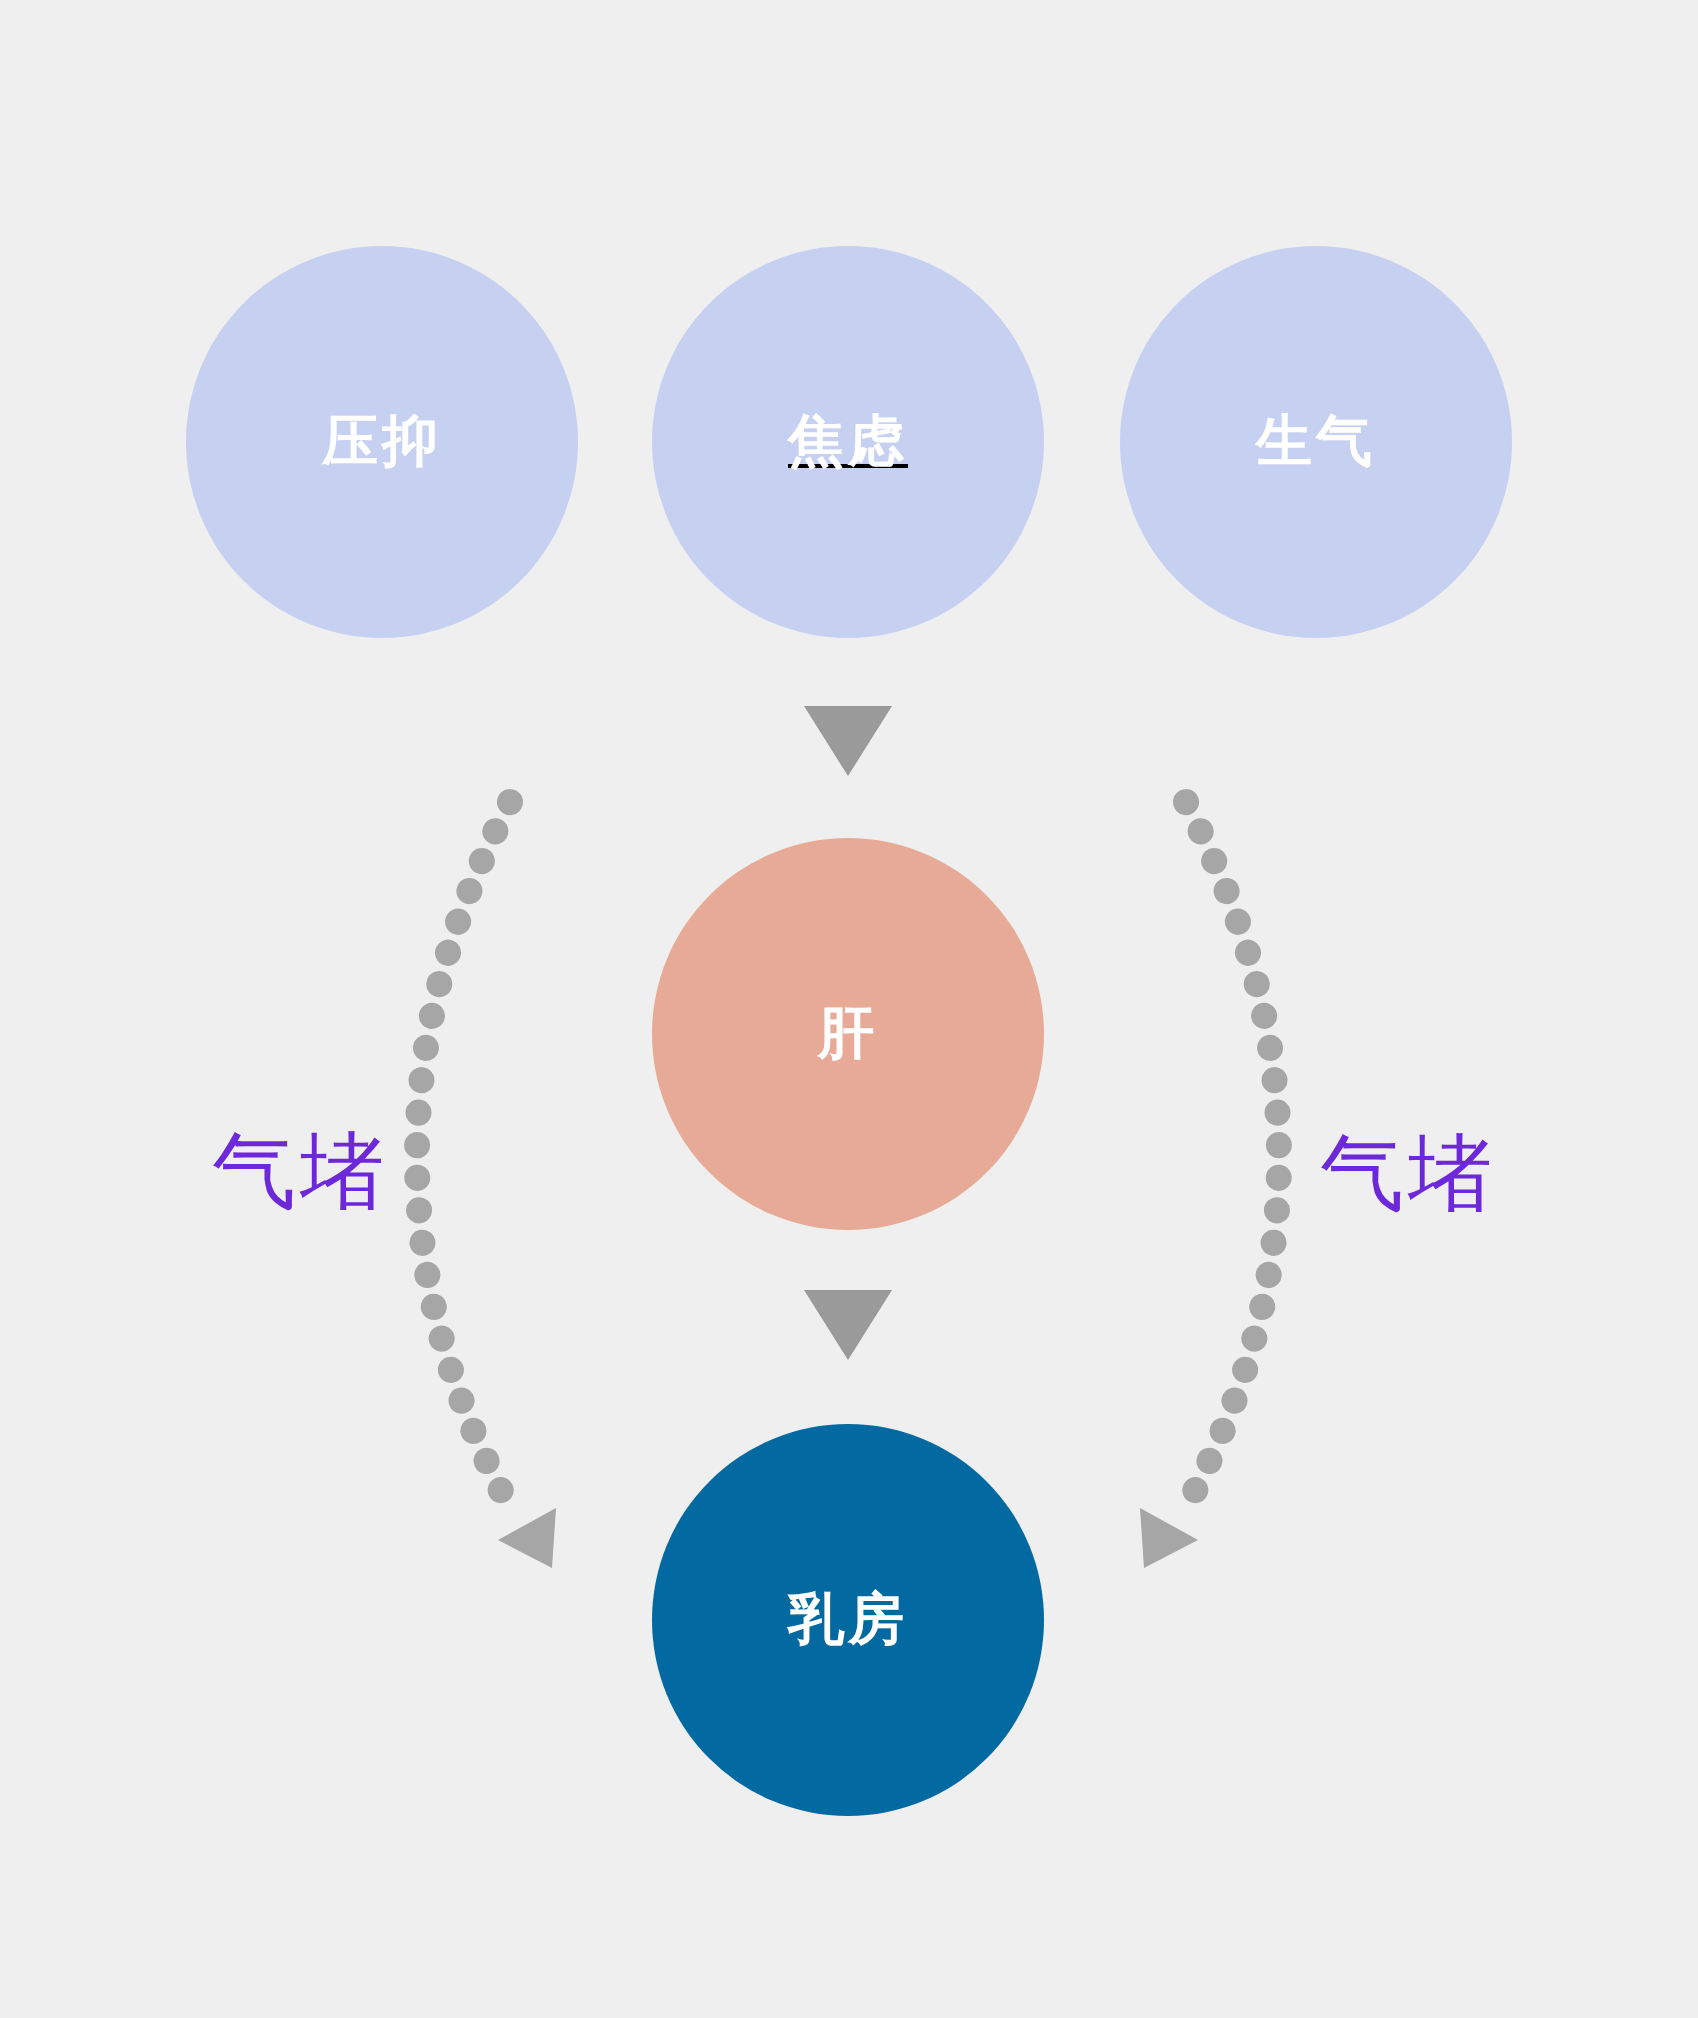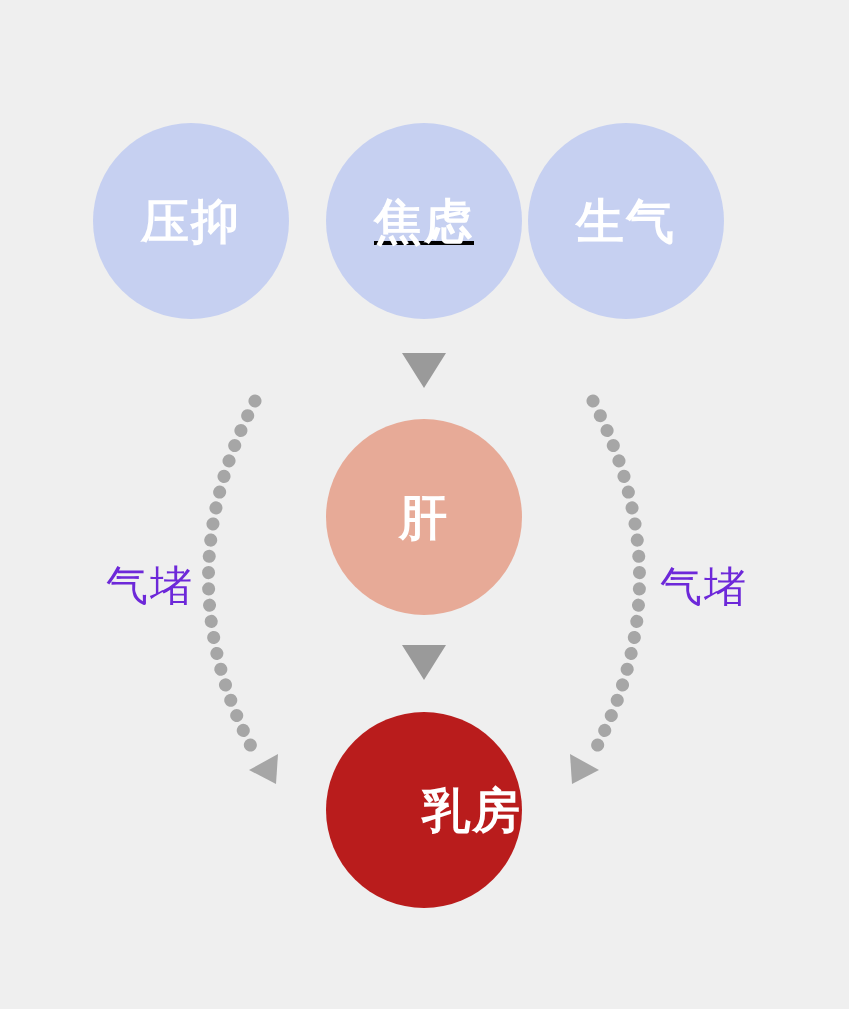--- a/index.html
+++ b/index.html
@@ -28,33 +28,33 @@
     position: absolute;
     width: 196px;
     height: 196px;
     border-radius: 50%;
     display: flex;
     align-items: center;
     justify-content: center;
   }
   .circle .node-label {
     color: #ffffff;
-    font-size: 48px;
+    font-size: 28px;
     font-weight: 700;
     letter-spacing: 2px;
     line-height: 1;
     white-space: nowrap;
   }
   .emotion-circle { background: #c6d0f1; }
   .organ-circle   { background: #e7aa97; }
-  .target-circle  { background: #b91c1c; justify-content: flex-end; }
+  .target-circle  { background: #0369a1; }
 
   #node-repression { left: 93px;  top: 123px; }
   #node-anxiety    { left: 326px; top: 123px; text-decoration: underline; }
-  #node-anger      { left: 528px; top: 123px; }
+  #node-anger      { left: 560px; top: 123px; }
   #node-liver      { left: 326px; top: 419px; }
   #node-breast     { left: 326px; top: 712px; }
 
   .side-label {
     position: absolute;
     color: #6d28d9;
     font-size: 42px;
     font-weight: 400;
     letter-spacing: 2px;
     line-height: 1;

